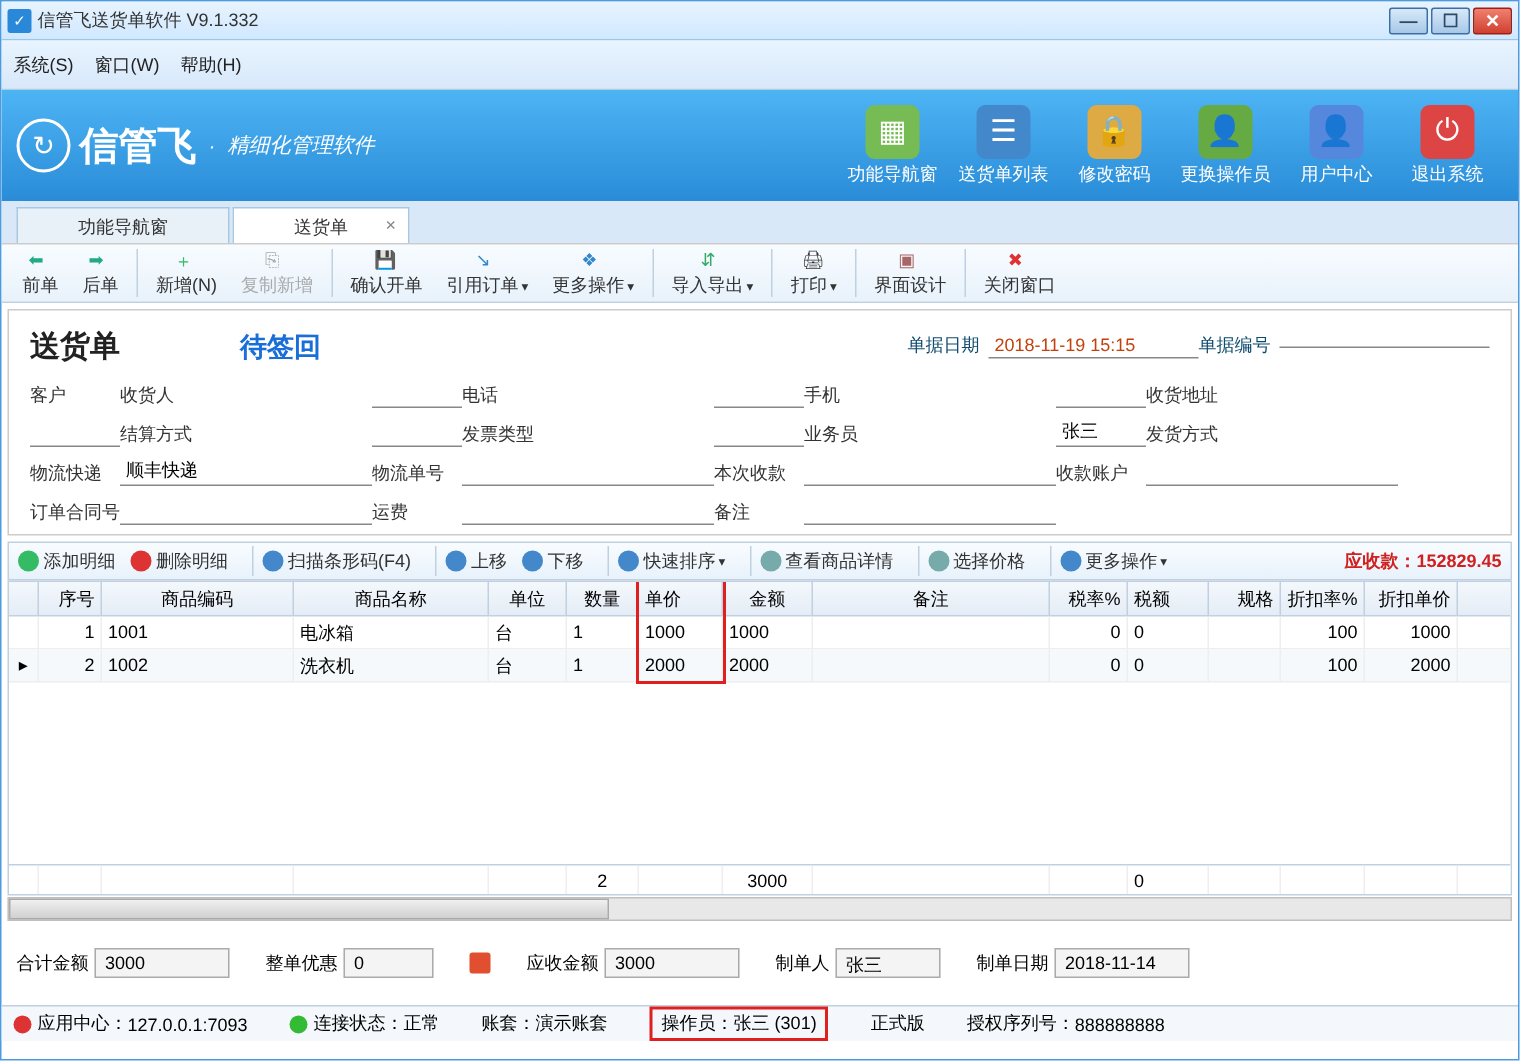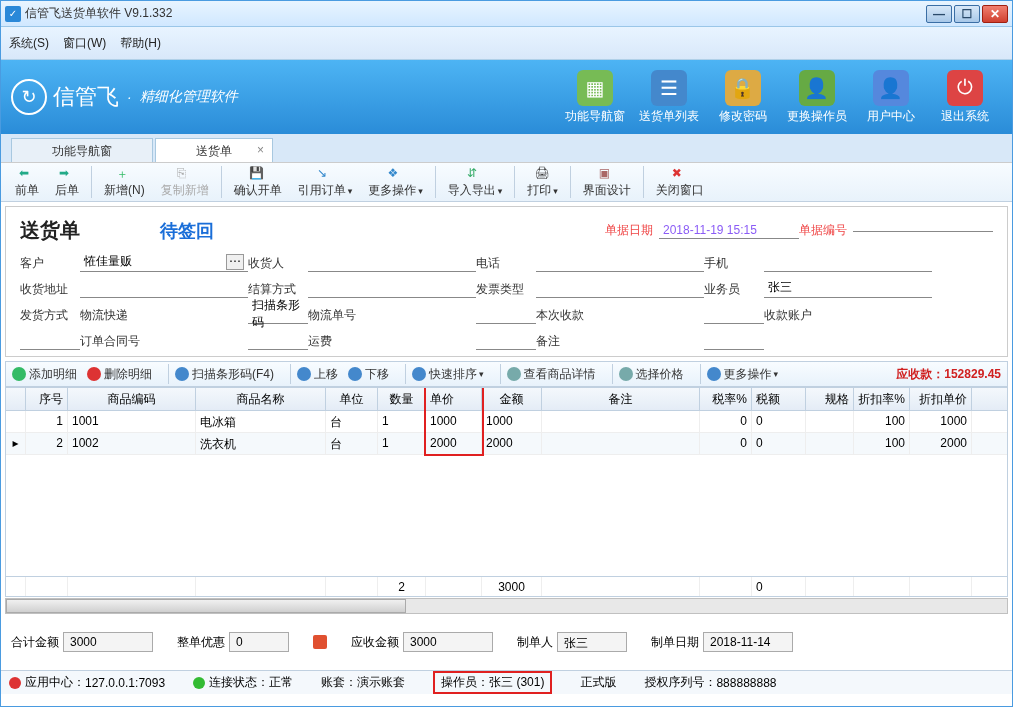--- a/index.html
+++ b/index.html
@@ -8,43 +8,43 @@
 .titlebar .icon { width:16px; height:16px; background:#2a88d8; color:#fff; display:inline-flex; align-items:center; justify-content:center; border-radius:2px; font-size:10px; }
 .titlebar .title { margin-left:4px; color:#333; }
 .titlebar .spacer { flex:1; }
 .winbtn { width:26px; height:18px; margin-left:2px; border:1px solid #3a6ea5; background:linear-gradient(#d8e8f8,#a8c8e8); display:inline-flex; align-items:center; justify-content:center; color:#2a4a6a; font-weight:bold; border-radius:2px; cursor:pointer; }
 .winbtn.close { background:linear-gradient(#f08070,#d04030); color:#fff; border-color:#a02010; }
 .menubar { background:linear-gradient(#e8f4ff,#d8e8fa); height:22px; display:flex; align-items:center; padding:16px 8px; border-bottom:1px solid #b0d0e8; }
 .menubar span { margin-right:14px; color:#222; cursor:pointer; }
 .banner { background:linear-gradient(#4db4f4,#2a8cd8); height:74px; display:flex; align-items:center; padding:0 10px; color:#fff; }
 .logo { display:flex; align-items:center; }
 .logo .mark { width:36px; height:36px; border:2px solid #fff; border-radius:18px; display:inline-flex; align-items:center; justify-content:center; font-size:18px; margin-right:6px; }
-.logo .name { font-size:22px; font-weight:normal; }
+.logo .name { font-size:26px; font-weight:bold; }
 .logo .sub { font-size:14px; margin-left:8px; font-style:italic; }
 .banner .spacer { flex:1; }
 .bigbtns { display:flex; }
 .bigbtn { width:74px; text-align:center; cursor:pointer; }
 .bigbtn .bi { width:36px; height:36px; margin:0 auto 2px; border-radius:6px; display:flex; align-items:center; justify-content:center; font-size:20px; }
 .tabbar { background:#d8e8f8; height:28px; display:flex; padding-left:10px; padding-top:4px; }
 .tab { padding:4px 40px; background:#e8f0f8; border:1px solid #a8c8e0; border-bottom:none; margin-right:2px; color:#333; cursor:pointer; position:relative; }
 .tab.active { background:#fff; }
 .tab .x { position:absolute; right:8px; top:4px; color:#888; }
 .toolbar { background:linear-gradient(#f8fcff,#e8f2fb); height:40px; border-top:1px solid #ccc; border-bottom:1px solid #c0d0e0; display:flex; align-items:center; padding:0 6px; }
 .tbtn { display:flex; flex-direction:column; align-items:center; padding:2px 8px; cursor:pointer; color:#333; }
 .tbtn.disabled { color:#aaa; }
 .tbtn .ti { width:16px; height:16px; display:inline-block; }
 .tdiv { width:1px; height:32px; background:#c0d0e0; margin:0 4px; }
 .dd { font-size:9px; margin-left:2px; }
 .form { padding:10px 14px 6px; border:1px solid #ccc; margin:4px; }
 .frow1 { display:flex; align-items:center; margin-bottom:8px; }
 .bigtitle { font-size:20px; font-weight:bold; color:#222; }
 .status { font-size:18px; color:#1a6ed8; margin-left:80px; font-weight:bold; }
 .frow1 .spacer { flex:1; }
-.lbl2 { color:#ef4444; margin-right:6px; }
-.val2 { border-bottom:1px solid #888; min-width:140px; display:inline-block; padding:1px 4px; color:#8b5cf6; }
+.lbl2 { color:#0c4a6e; margin-right:6px; }
+.val2 { border-bottom:1px solid #888; min-width:140px; display:inline-block; padding:1px 4px; color:#c2410c; }
 .fgrid { display:grid; grid-template-columns:60px 168px 60px 168px 60px 168px 60px 168px; row-gap:6px; align-items:end; }
 .fgrid .l { color:#333; }
 .fgrid .v { border-bottom:1px solid #888; height:20px; padding:0 4px; display:flex; align-items:center; }
 .dots { width:18px; height:16px; border:1px solid #999; background:#f0f0f0; text-align:center; line-height:12px; margin-left:2px; cursor:pointer; }
 .gridtool { background:linear-gradient(#f8fcff,#e8f2fb); height:26px; border:1px solid #c0d0e0; margin:0 4px; display:flex; align-items:center; padding:0 6px; }
 .gbtn { display:flex; align-items:center; margin-right:10px; cursor:pointer; color:#333; }
 .gbtn .gi { width:14px; height:14px; margin-right:3px; border-radius:7px; display:inline-block; }
 .gdiv { width:1px; height:20px; background:#c0d0e0; margin:0 6px; }
 .due { color:#d02020; font-weight:bold; margin-left:auto; }
 .grid { margin:0 4px; border:1px solid #c0d0e0; height:210px; overflow:hidden; position:relative; }
@@ -166,44 +166,39 @@
     <span class="bigtitle">送货单</span>
     <span class="status">待签回</span>
     <span class="spacer"></span>
     <span class="lbl2">单据日期</span>
     <span class="val2">2018-11-19 15:15</span>
     <span class="lbl2" style="">单据编号</span>
     <span class="val2"></span>
   </div>
   <div class="fgrid">
     <div class="l">客户</div>
-    <div class="v">
-        <span>恠佳量贩</span>
-        <span style="flex:1"></span>
-        <span class="dots">⋯</span>
-      </div>
     <div class="l">收货人</div>
       <div class="v"></div>
     <div class="l">电话</div>
       <div class="v"></div>
     <div class="l">手机</div>
       <div class="v"></div>
 
     <div class="l">收货地址</div>
       <div class="v"></div>
     <div class="l">结算方式</div>
       <div class="v"></div>
     <div class="l">发票类型</div>
       <div class="v"></div>
     <div class="l">业务员</div>
       <div class="v">张三</div>
 
     <div class="l">发货方式</div>
     <div class="l">物流快递</div>
-      <div class="v">扫描条形码</div>
+      <div class="v">顺丰快递</div>
     <div class="l">物流单号</div>
       <div class="v"></div>
     <div class="l">本次收款</div>
       <div class="v"></div>
 
     <div class="l">收款账户</div>
       <div class="v"></div>
     <div class="l">订单合同号</div>
       <div class="v"></div>
     <div class="l">运费</div>

